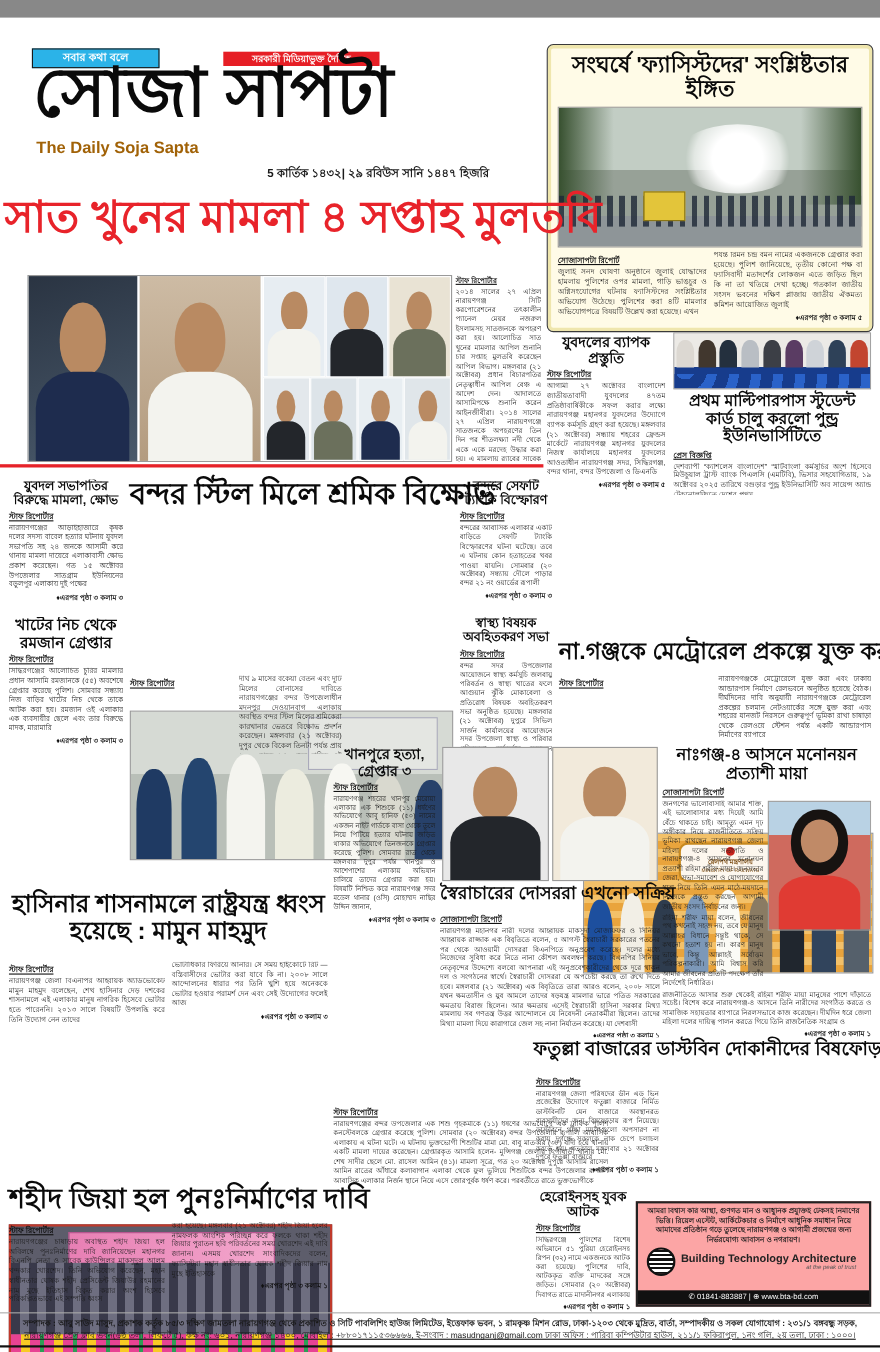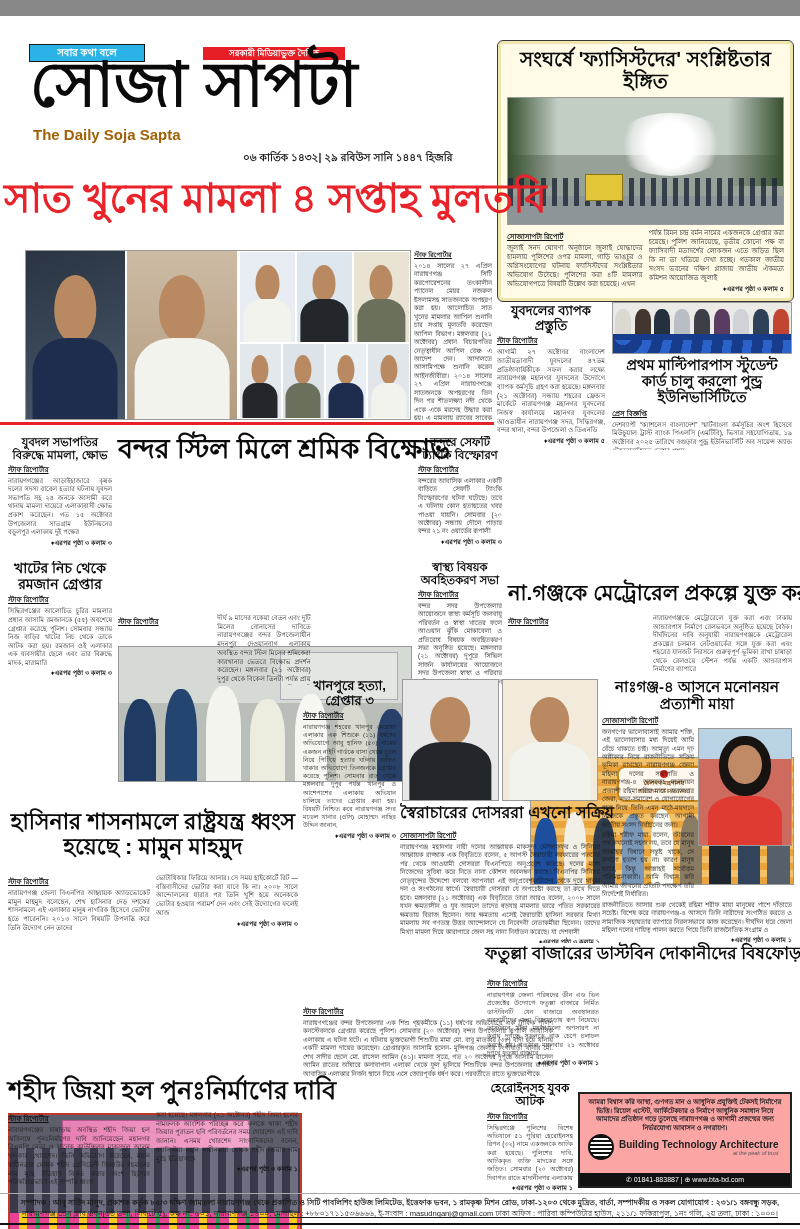--- a/index.html
+++ b/index.html
@@ -33,21 +33,21 @@
 
 <div id="page">
 
   <div class="abs" style="left:0;top:0;width:800px;height:155px;">
     <div class="abs" style="left:29px;top:28px;width:114px;height:16px;background:#2bb3e8;border:1px solid #1a1a1a;color:#fff;
                 font-size:10px;font-weight:bold;text-align:center;line-height:16px;">সবার কথা বলে</div>
     <div class="abs" style="left:203px;top:31px;width:142px;height:13px;background:#e61e25;color:#fff;
                 font-size:8.5px;font-weight:bold;text-align:center;line-height:13px;">সরকারী মিডিয়াভুক্ত দৈনিক</div>
     <div class="abs" style="left:30px;top:36px;width:465px;font-size:62px;font-weight:800;color:#0a0a0a;line-height:1.05;white-space:nowrap;">সোজা সাপটা</div>
     <div class="abs" style="left:33px;top:110px;font-size:15px;font-weight:bold;color:#a16207;">The Daily Soja Sapta</div>
-    <div class="abs" style="left:243px;top:134px;width:250px;font-size:10.5px;font-weight:bold;color:#1a1a1a;white-space:nowrap;">০৬ কার্তিক ১৪৩২| ২৯ রবিউস সানি ১৪৪৭ হিজরি</div>
+    <div class="abs" style="left:243px;top:134px;width:250px;font-size:10.5px;font-weight:bold;color:#1a1a1a;white-space:nowrap;">5 কার্তিক ১৪৩২| ২৯ রবিউস সানি ১৪৪৭ হিজরি</div>
   </div>
 
   <div class="abs" style="left:497px;top:24px;width:295px;height:260px;background:#fffbe7;border:1px solid #3a3a3a;border-radius:6px;
               box-shadow:inset 0 0 0 3px #efe6ad;padding:0;">
     <div class="h" style="font-size:20px;margin:7px 4px 4px 4px;">সংঘর্ষে 'ফ্যাসিস্টদের' সংশ্লিষ্টতার ইঙ্গিত</div>
     <div class="photo" style="margin:0 9px;height:126px;background:linear-gradient(#c2cdc4 0 45%,#97a197 45% 78%,#8e9598 78% 100%);">
       <div class="abs" style="left:0;top:0;width:18%;height:70%;background:linear-gradient(90deg,#37502f,#53684200);"></div>
       <div class="abs" style="right:0;top:0;width:20%;height:70%;background:linear-gradient(-90deg,#37502f,#53684200);"></div>
       <div class="abs" style="left:38%;top:12%;width:42%;height:50%;border-radius:50%;background:radial-gradient(circle,#ffffff 0 35%,#ffffff88 60%,transparent 72%);"></div>
       <div class="abs" style="left:0;bottom:14%;width:100%;height:22%;background:repeating-linear-gradient(90deg,#1d2736 0 5px,transparent 5px 11px);opacity:.8;"></div>

